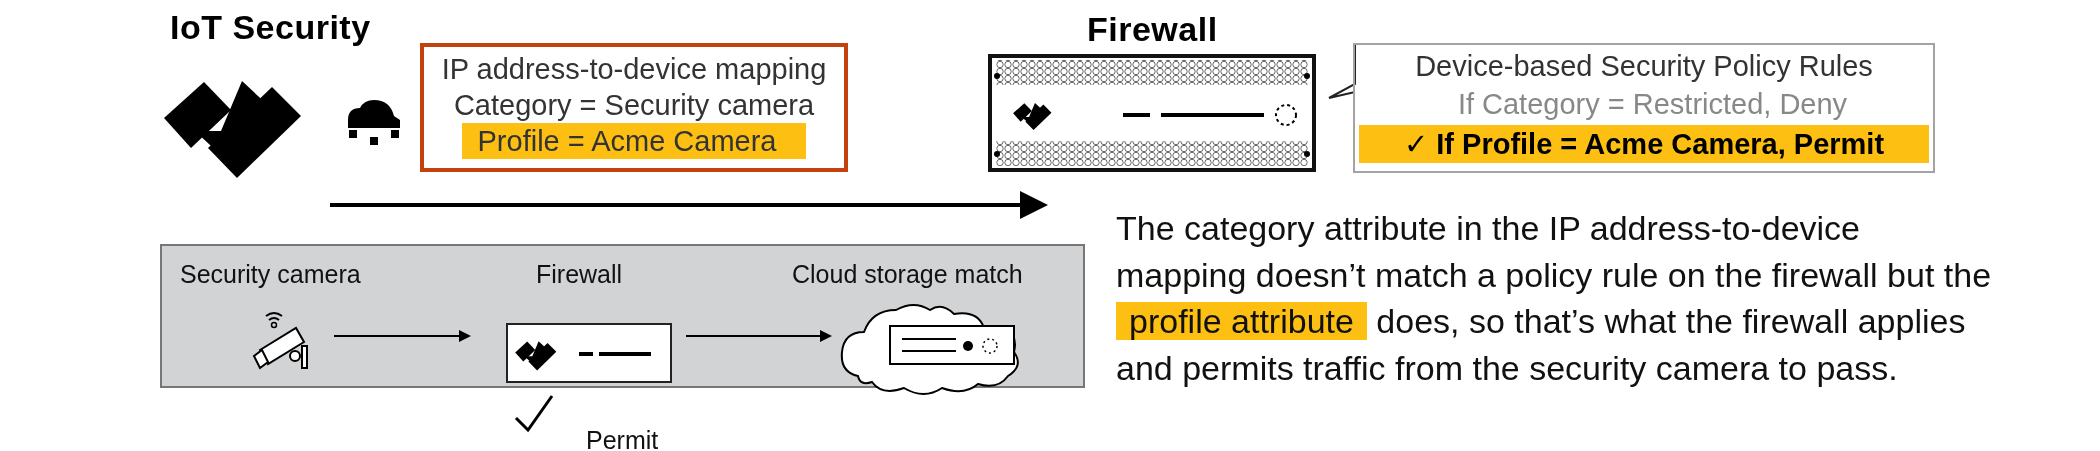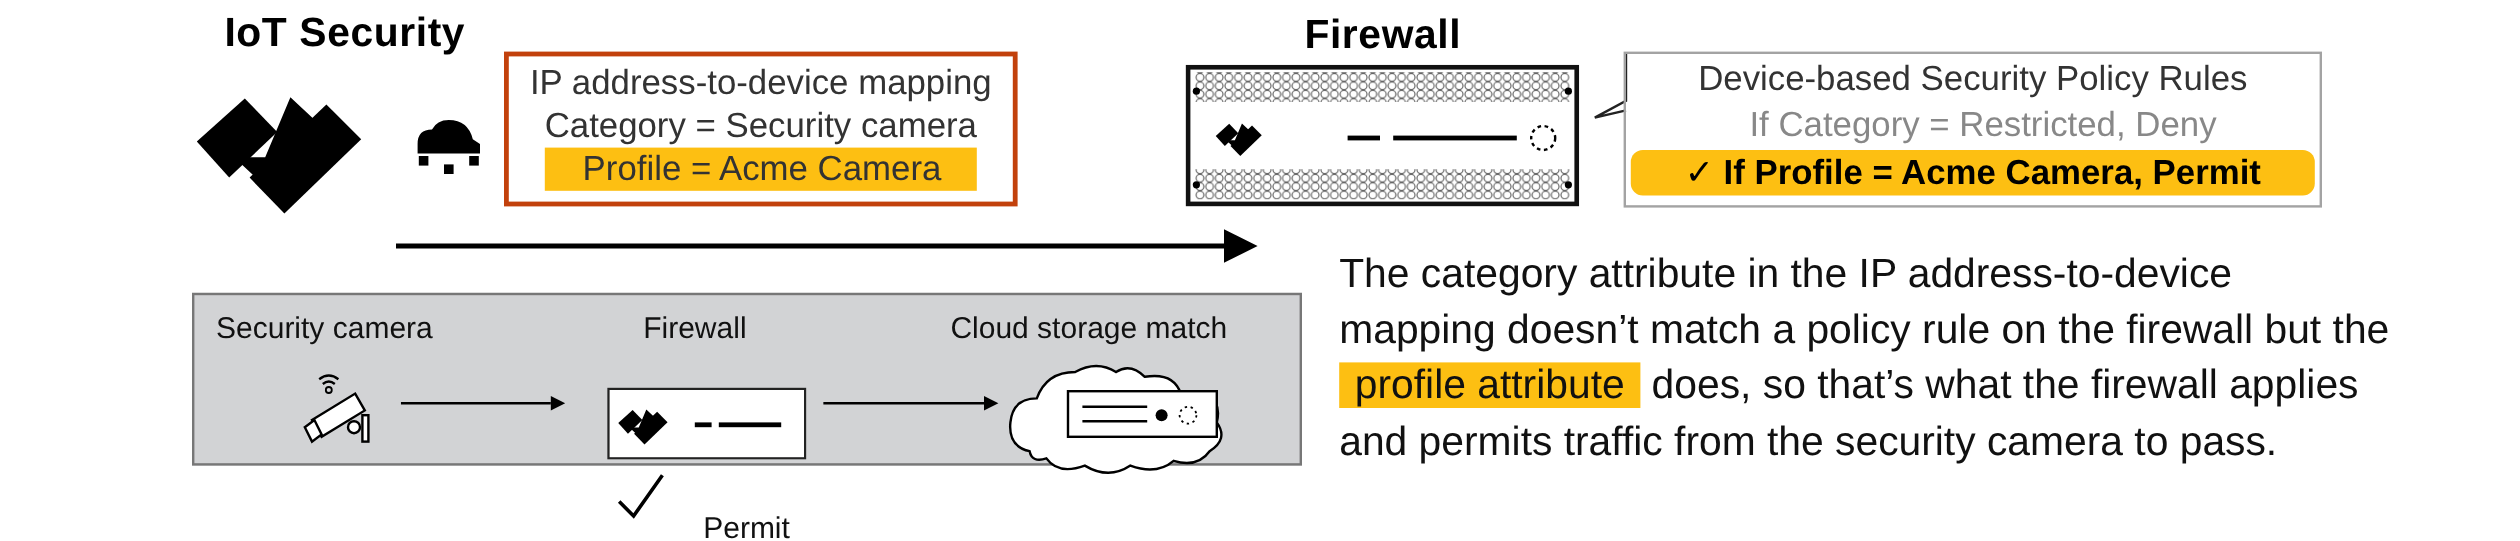--- a/index.html
+++ b/index.html
@@ -16,40 +16,40 @@
   .policy .line { height:38px; line-height:38px; }
   .grey { color:#888;padding-left:17px; }
   .lower { left:160px; top:244px; width:925px; height:144px; background:#d2d3d5; border:2px solid #777; box-sizing:border-box; }
   .lbl { font-size:25px; color:#111; }
   .para { left:1116px; top:205px; width:880px; font-size:34px; line-height:46.5px; color:#111; }
   .para .hl { padding:0 13px; }
 </style>
 </head>
 <body>
 
-<div class="abs title" style="left:187px;top:8px;">IoT Security</div>
+<div class="abs title" style="left:170px;top:8px;">IoT Security</div>
 
 <svg class="abs" style="left:160px;top:60px;" width="240" height="120">
   <g fill="#000">
     <polygon points="4,58 44,22 71,50 31,88"></polygon>
     <polygon points="82,21 113,50 64,98 35,71 61,71"></polygon>
     <polygon points="48,98 112,37 141,66 77,128" transform="translate(0,-10)"></polygon>
   </g>
   <g transform="translate(188,40)">
     <path d="M0,20 Q0,8 12,8 Q16,0 26,0 Q42,0 46,16 L52,20 L52,28 L0,28 Z" fill="#000"></path>
     <rect x="1" y="30" width="8" height="8" fill="#000"></rect>
     <rect x="22" y="37" width="8" height="8" fill="#000"></rect>
     <rect x="43" y="30" width="8" height="8" fill="#000"></rect>
   </g>
 </svg>
 
 <div class="abs mapbox">
   <div class="line" style="margin-top:4px;">IP address-to-device mapping</div>
   <div class="line">Category = Security camera</div>
-  <div class="line"><span class="hl" style="display:inline-block;padding:0 30px 0 32px;">Profile = Acme Camera</span></div>
+  <div class="line"><span class="hl" style="display:inline-block;padding:0 30px 0 16px;">Profile = Acme Camera</span></div>
 </div>
 
 <div class="abs title" style="left:1087px;top:10px;">Firewall</div>
 
 <svg class="abs" style="left:988px;top:54px;" width="328" height="118">
   <defs>
     <pattern id="hex" width="8" height="7" patternUnits="userSpaceOnUse">
       <circle cx="4" cy="3.5" r="3.2" fill="none" stroke="#666" stroke-width="1"></circle>
     </pattern>
   </defs>
@@ -69,21 +69,21 @@
   <rect x="173" y="59" width="103" height="4" fill="#000"></rect>
   <circle cx="298" cy="61" r="10" fill="none" stroke="#000" stroke-width="2" stroke-dasharray="3,3"></circle>
 </svg>
 
 <svg class="abs" style="left:1325px;top:40px;" width="40" height="70">
   <polyline points="30,4 30,44 4,58 30,52" fill="#fff" stroke="#222" stroke-width="2"></polyline>
 </svg>
 <div class="abs policy">
   <div class="line" style="margin-top:2px;color:#333;">Device-based Security Policy Rules</div>
   <div class="line grey">If Category = Restricted, Deny</div>
-  <div class="line hl" style="margin:2px 4px 0 4px;font-weight:bold;border-radius:10px;">
+  <div class="line hl" style="margin:2px 4px 0 4px;font-weight:bold;">
     <span>✓</span>
     <span>If Profile = Acme Camera, Permit</span>
   </div>
 </div>
 
 <svg class="abs" style="left:330px;top:190px;" width="720" height="30">
   <line x1="0" y1="15" x2="690" y2="15" stroke="#000" stroke-width="4"></line>
   <polygon points="690,1 718,15 690,29" fill="#000"></polygon>
 </svg>
 

